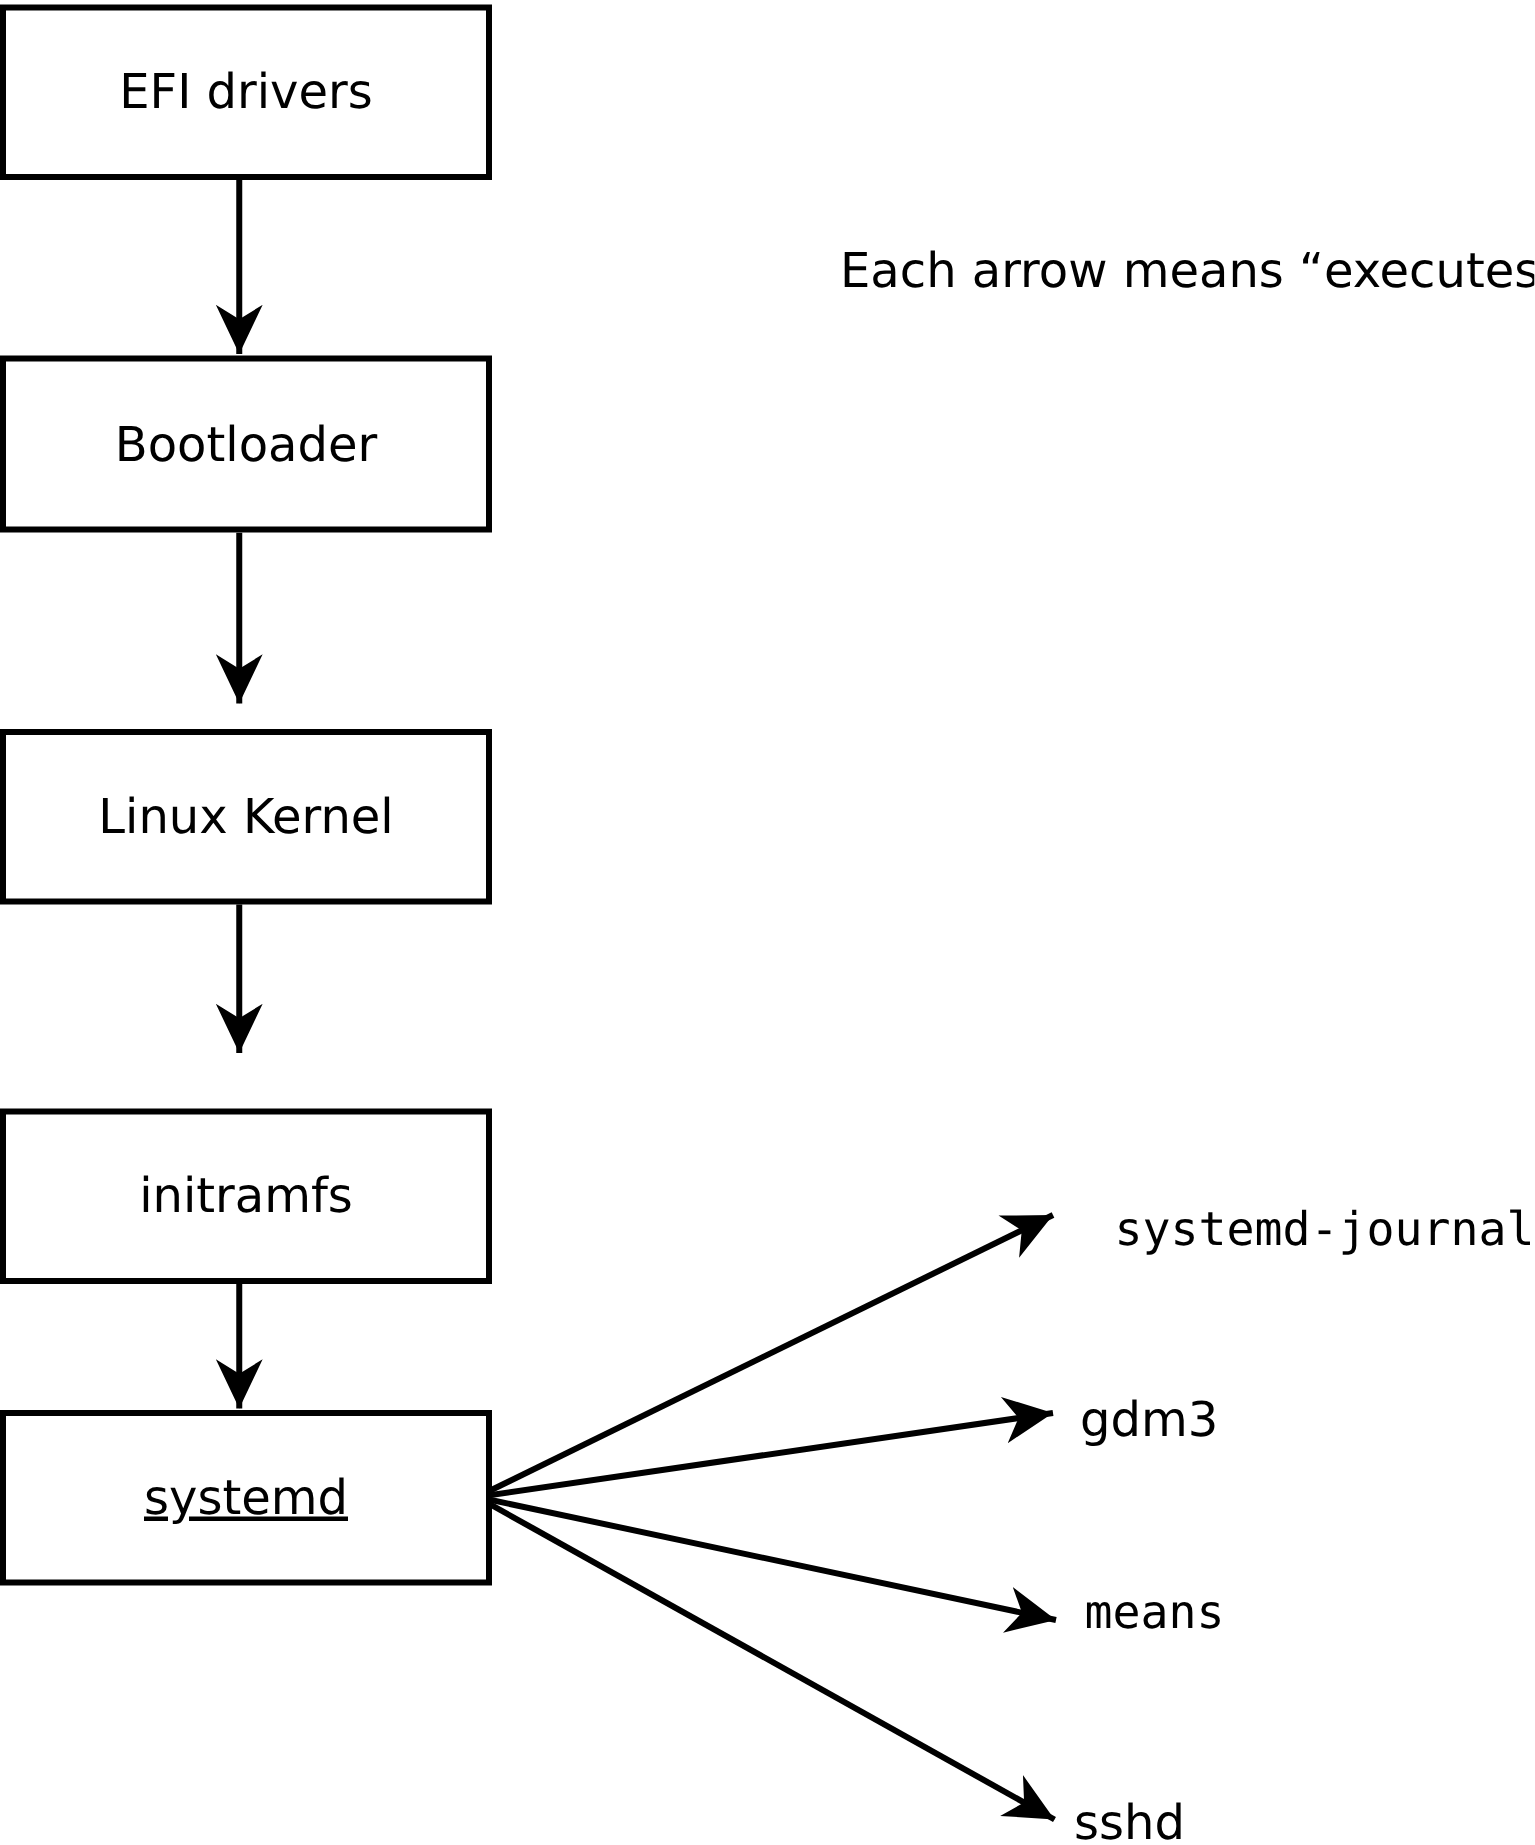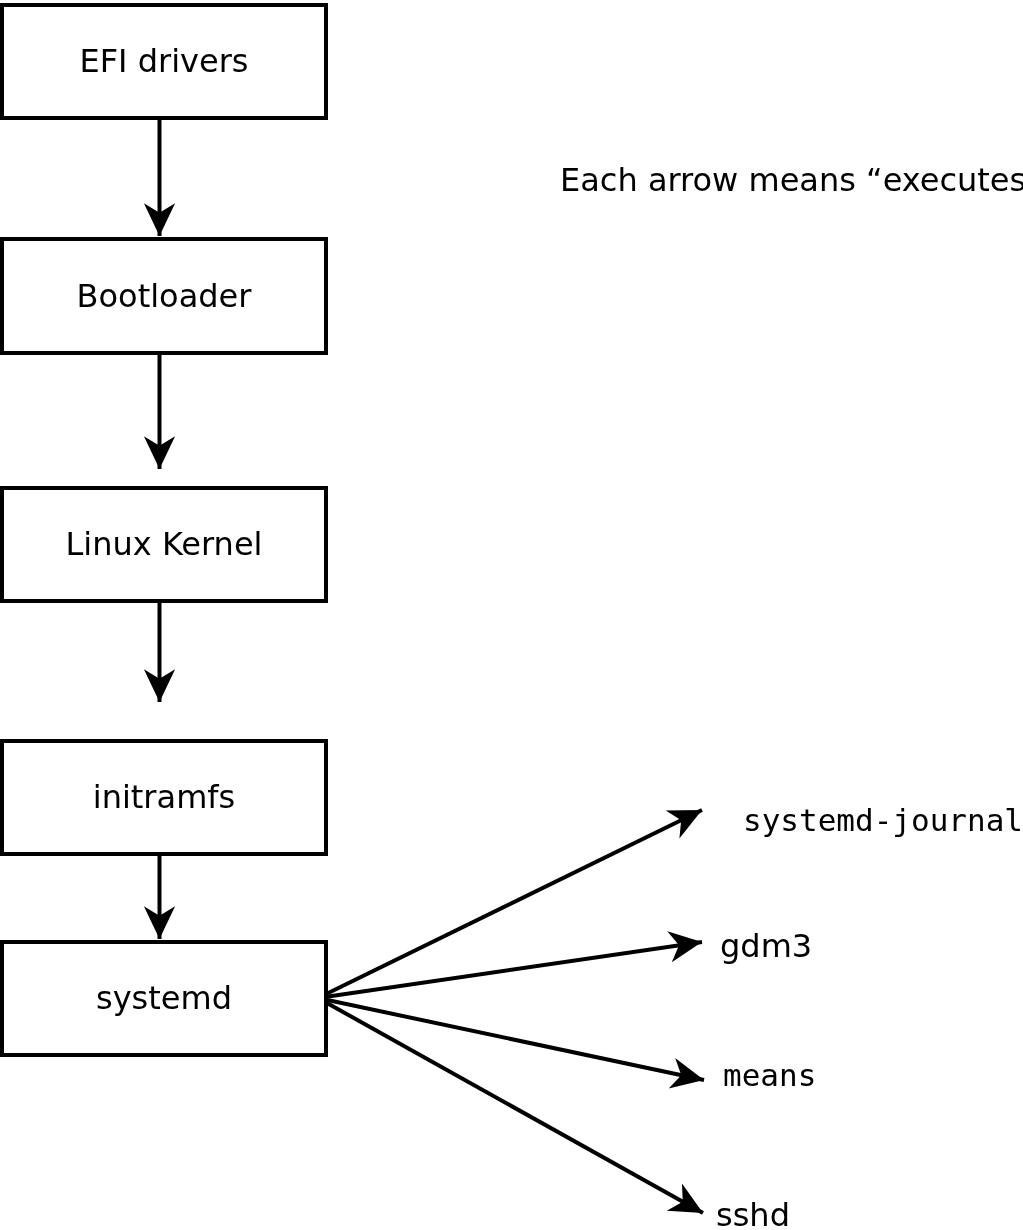--- a/index.html
+++ b/index.html
@@ -28,21 +28,21 @@
     align-items: center;
     justify-content: center;
     font-size: 32px;
     line-height: 1.2;
     white-space: nowrap;
   }
   .node-efi       { top: 3px; }
   .node-boot      { top: 237px; height: 118px; }
   .node-kernel    { top: 486px; }
   .node-initramfs { top: 703px; margin-top: 36px; }
-  .node-systemd   { top: 940px; }
+  .node-systemd   { top: 940px; text-decoration: underline; }
 
   .note {
     position: absolute;
     left: 560px;
     top: 161px;
     font-size: 32px;
     line-height: 38px;
     white-space: nowrap;
   }
 

